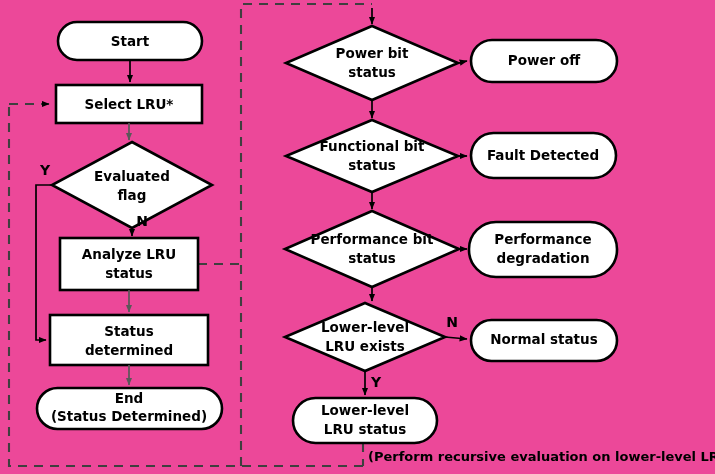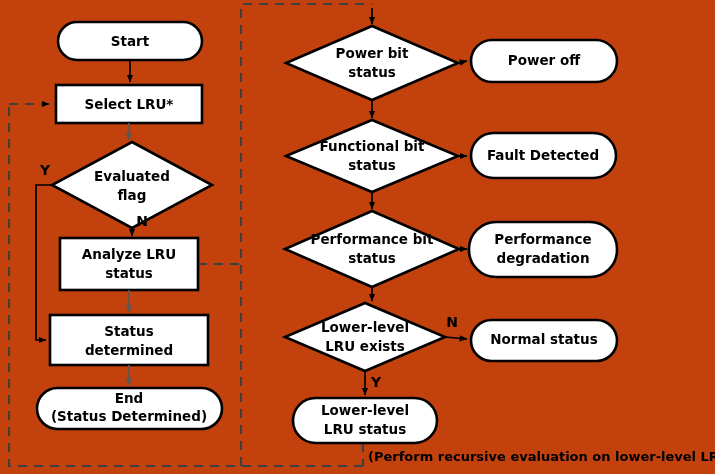--- a/index.html
+++ b/index.html
@@ -4,21 +4,21 @@
 <style>
   html, body {
     margin: 0;
     padding: 0;
     background: #ffffff;
   }
   #canvas {
     position: relative;
     width: 715px;
     height: 474px;
-    background: #c2410c;
+    background: #ec4899;
     overflow: hidden;
     font-family: "DejaVu Sans", sans-serif;
   }
   svg.flow {
     position: absolute;
     top: 0;
     left: 0;
     width: 715px;
     height: 474px;
   }

